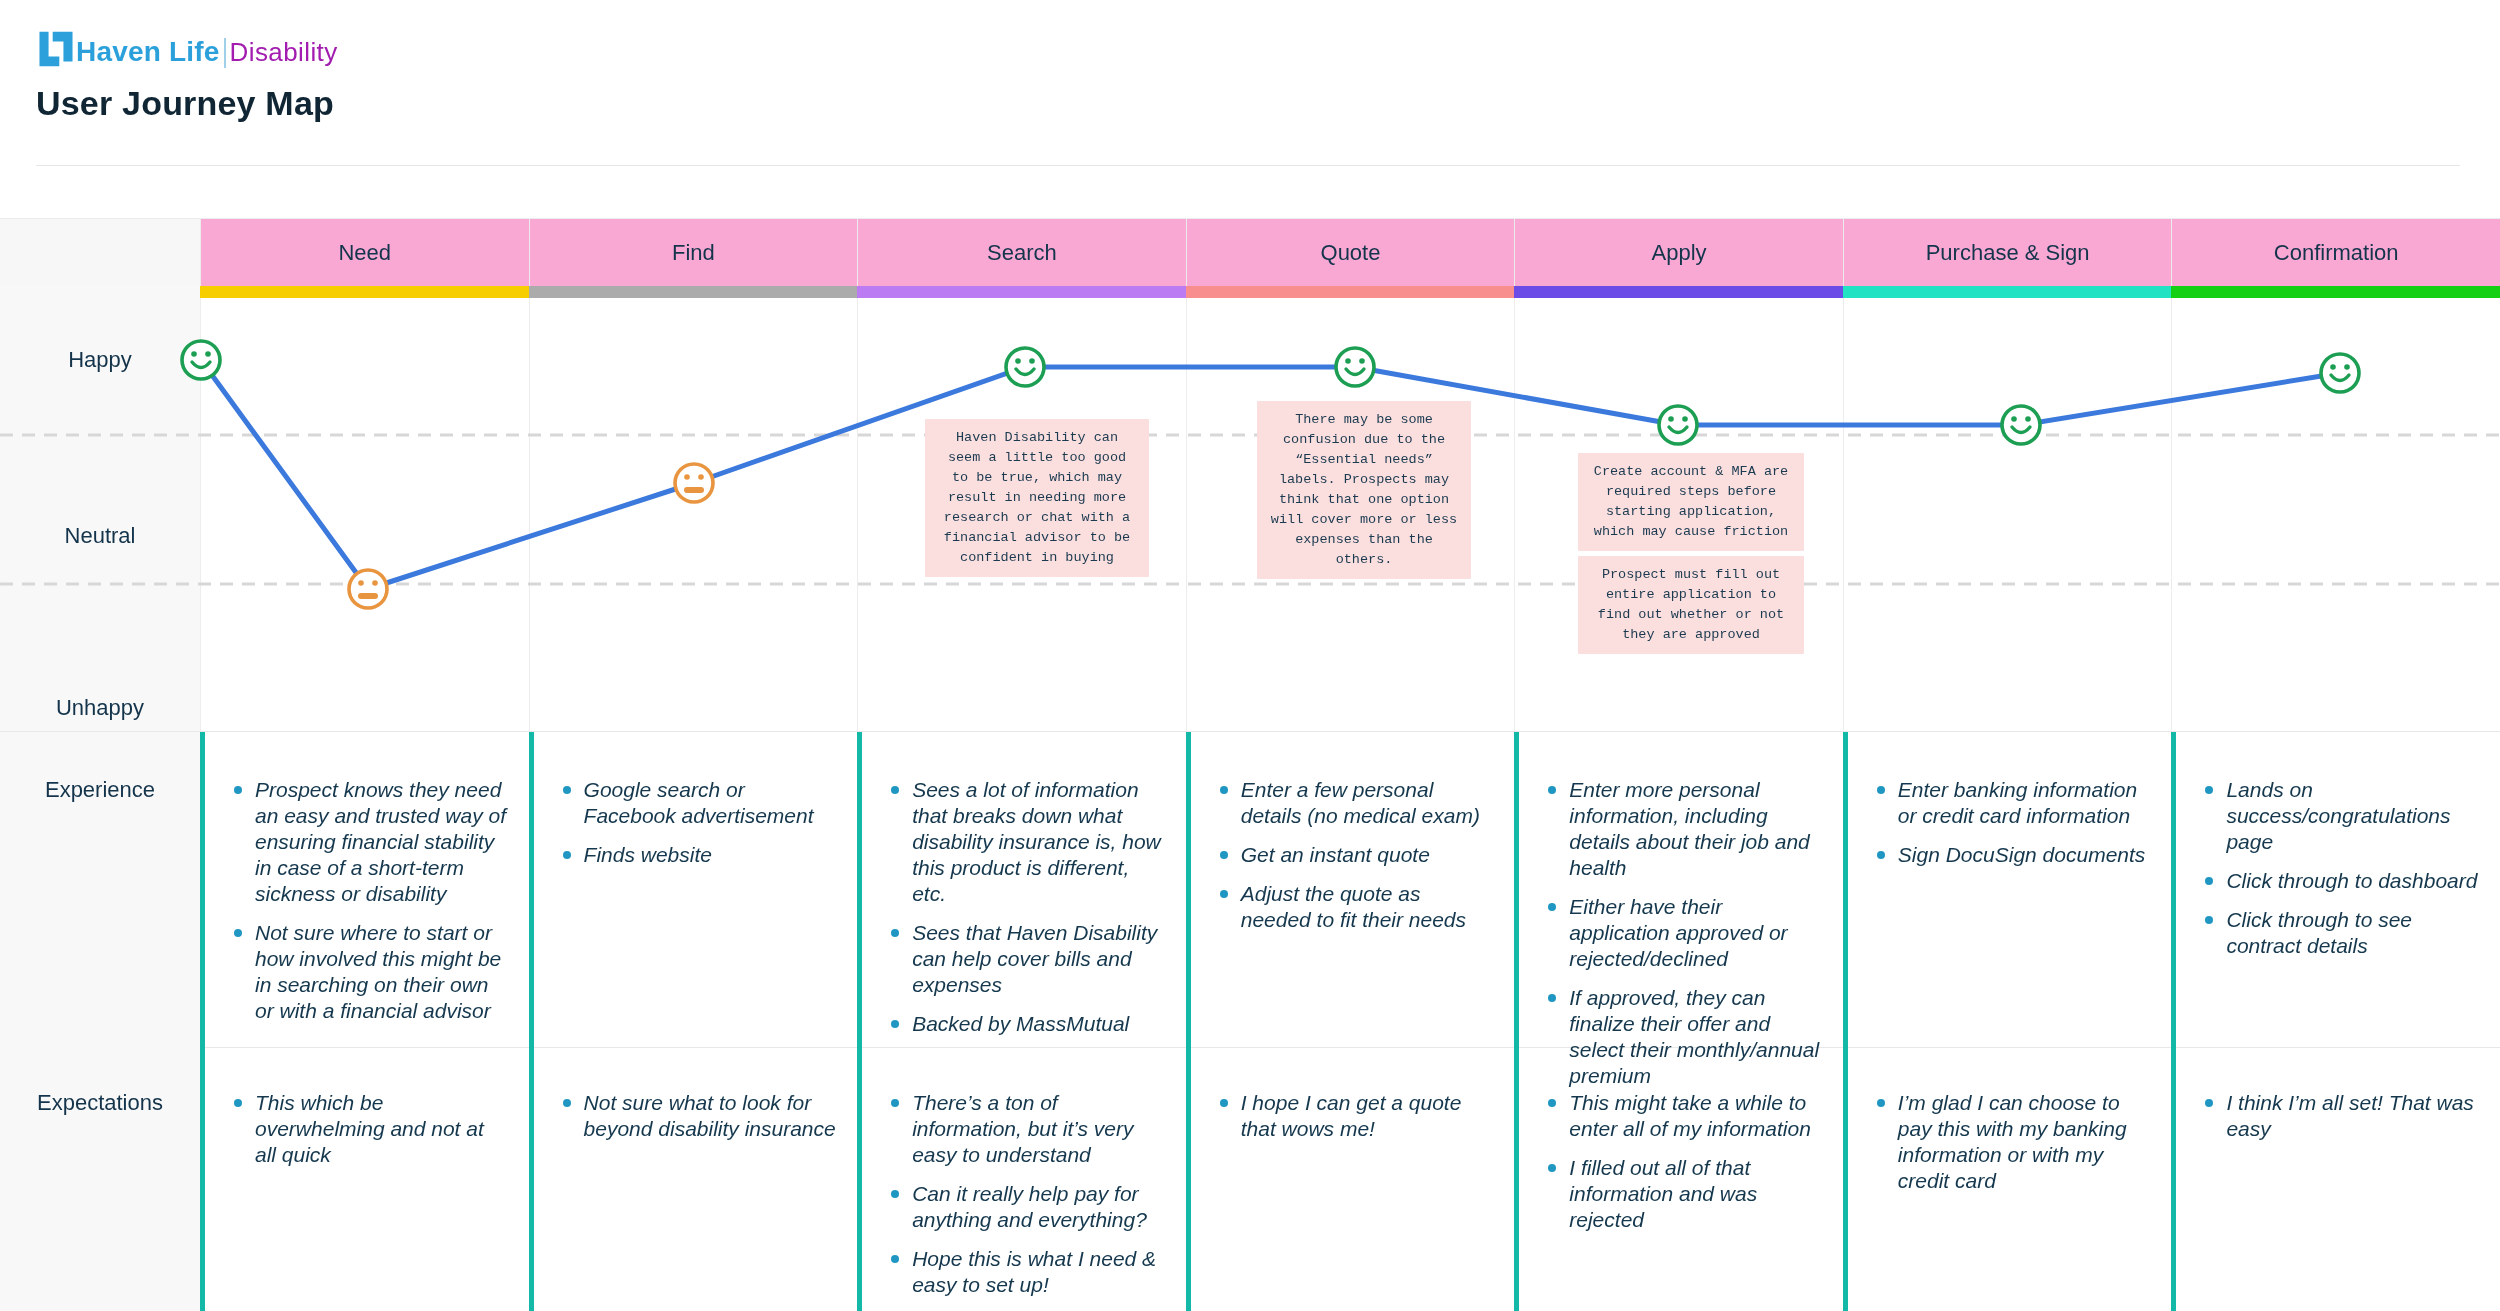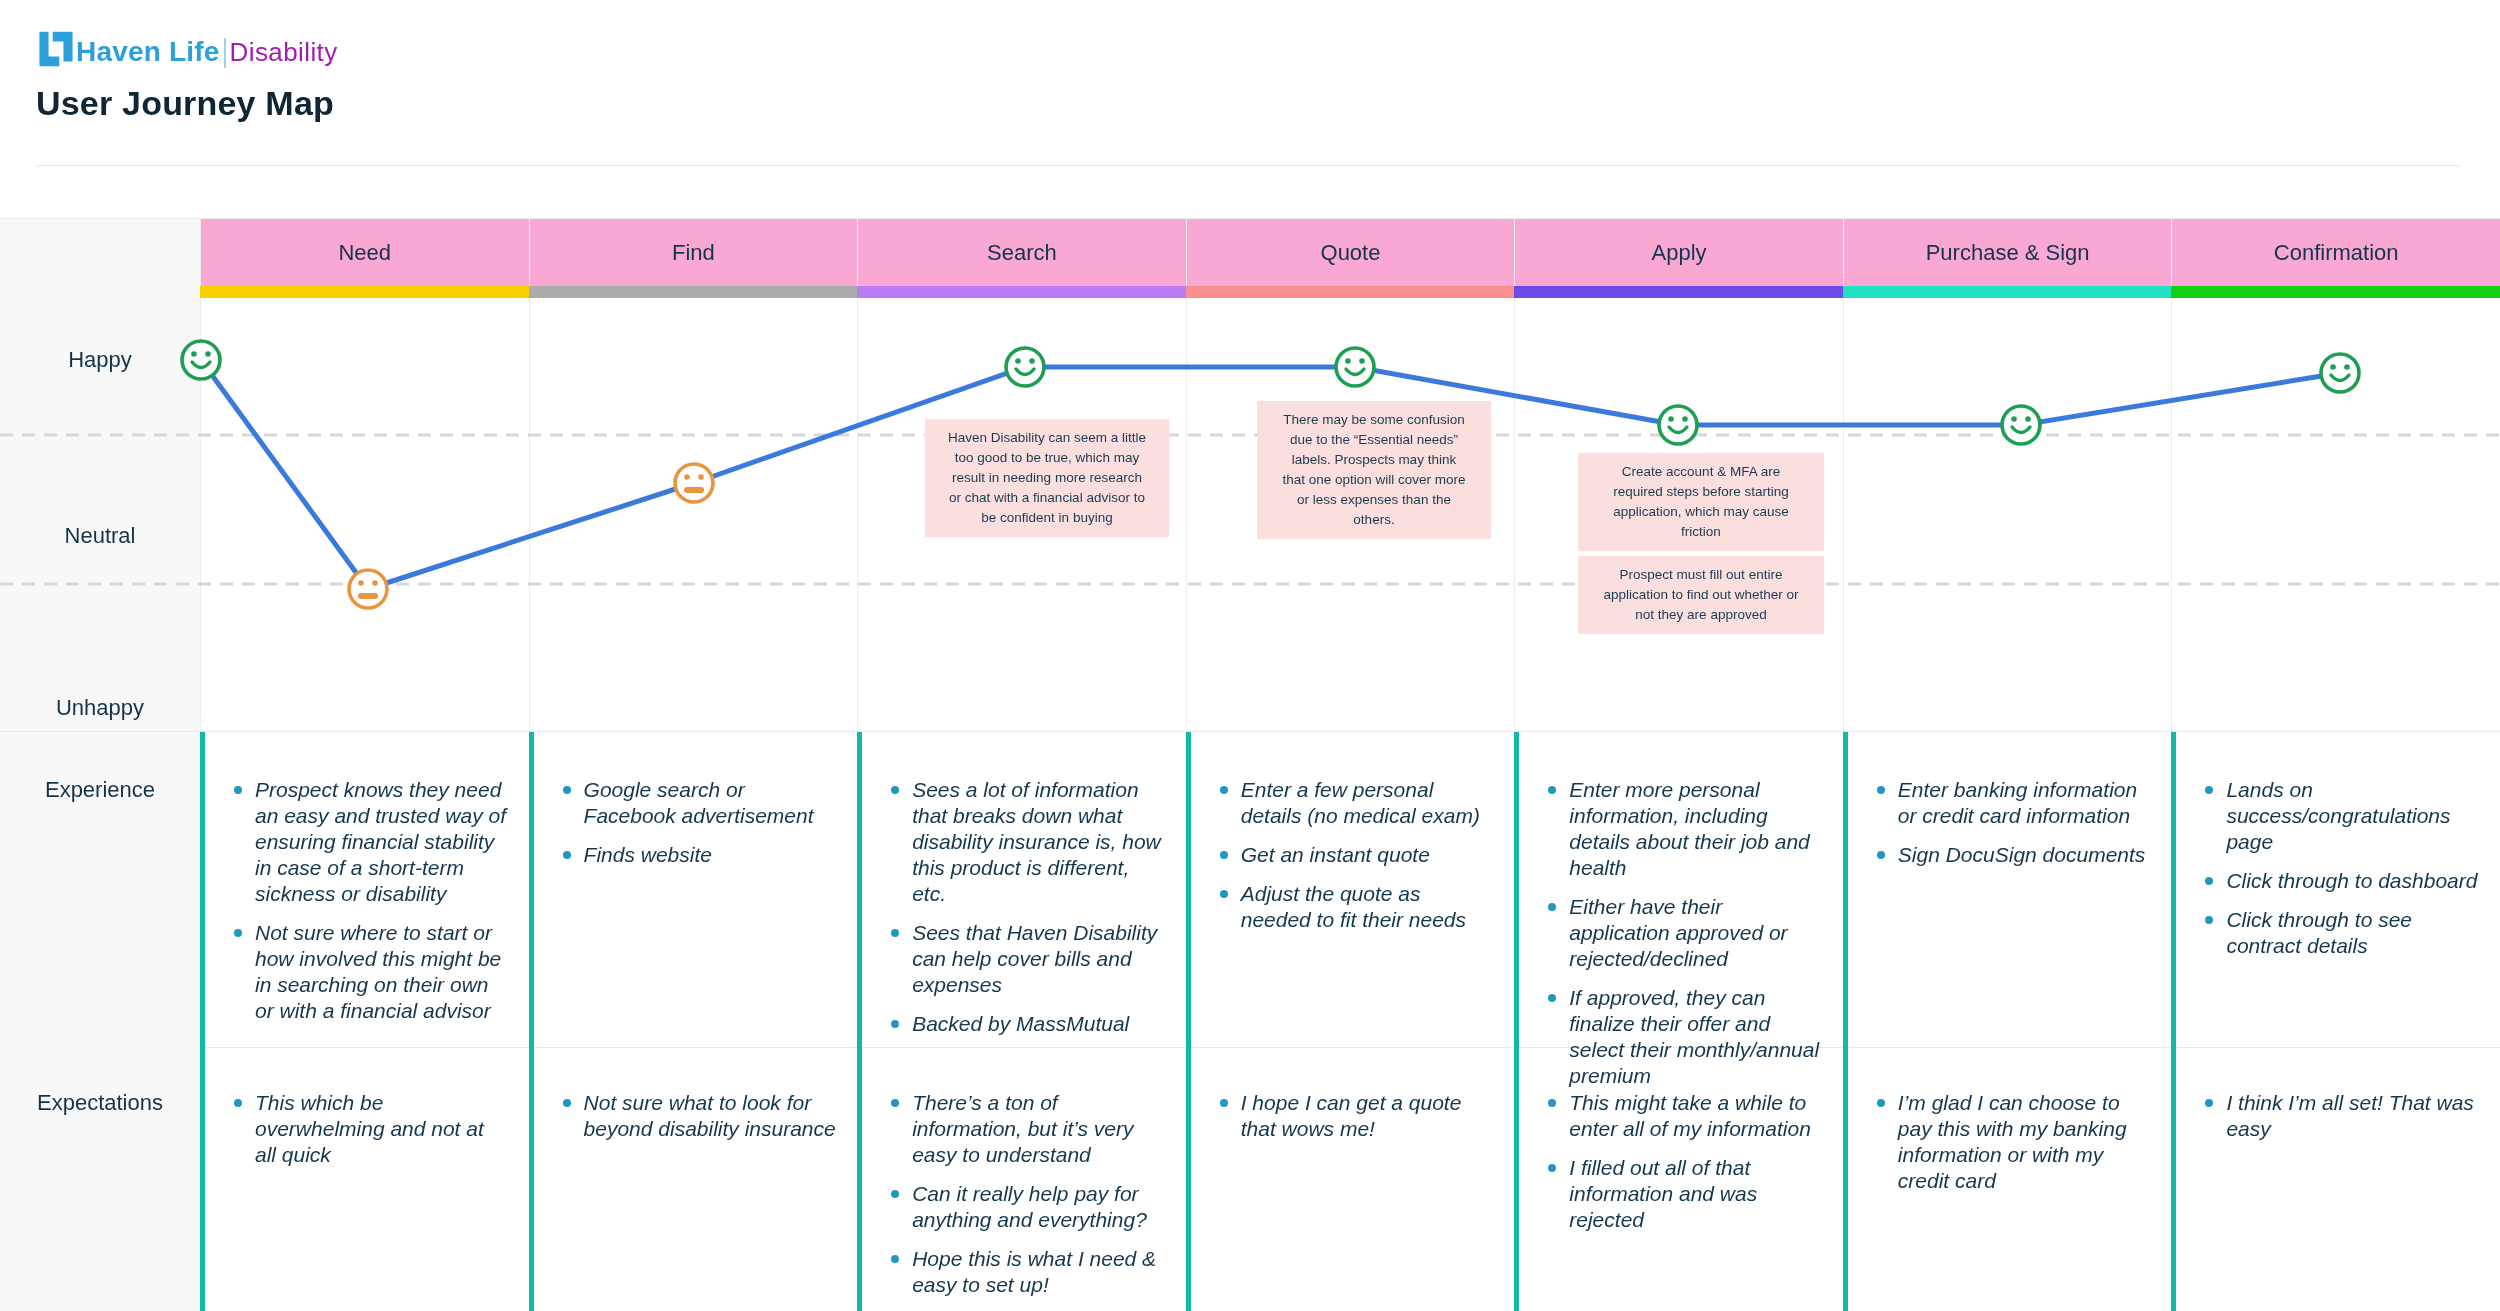--- a/index.html
+++ b/index.html
@@ -25,21 +25,21 @@
   .stage-header-row .stage-cell{display:flex;align-items:center;justify-content:center;
        font-size:22px;color:#14344b;border-left:1px solid #ebebeb;}
   .stage-bar-row{height:12px;background:#fff;}
   
   .chart-row{height:433px;position:relative;background:#fff;}
   .chart-col{border-left:1px solid #ededed;}
   .mood-label{position:absolute;left:0;width:200px;text-align:center;transform:translateY(-50%);
        font-size:22px;color:#14344b;}
   .journey-svg{position:absolute;inset:0;width:100%;height:100%;z-index:5;pointer-events:none;}
   .note{position:absolute;z-index:6;background:#fbdfdf;color:#1b3a50;font-size:13.5px;
-       line-height:20px;text-align:center;padding:9px 22px;border-radius:1px;}
+       line-height:20px;text-align:center;padding:9px 12px;border-radius:1px;font-family:Liberation Mono, monospace;}
   
   .text-row{border-top:1px solid #e8e8e8;background:#fff;}
   .experience-row{height:315px;}
   .expectations-row{height:266px;}
   .text-row .label-cell{text-align:center;font-size:22px;color:#14344b;}
   .experience-row .label-cell{padding-top:45px;}
   .expectations-row .label-cell{padding-top:42px;}
   .bullet-cell{border-left:5px solid #14b8a6;padding:0;font-style:italic;}
   .bullet-cell ul{list-style:none;margin:0;padding:45px 18px 0 50px;}
   .expectations-row .bullet-cell ul{padding-top:42px;}

